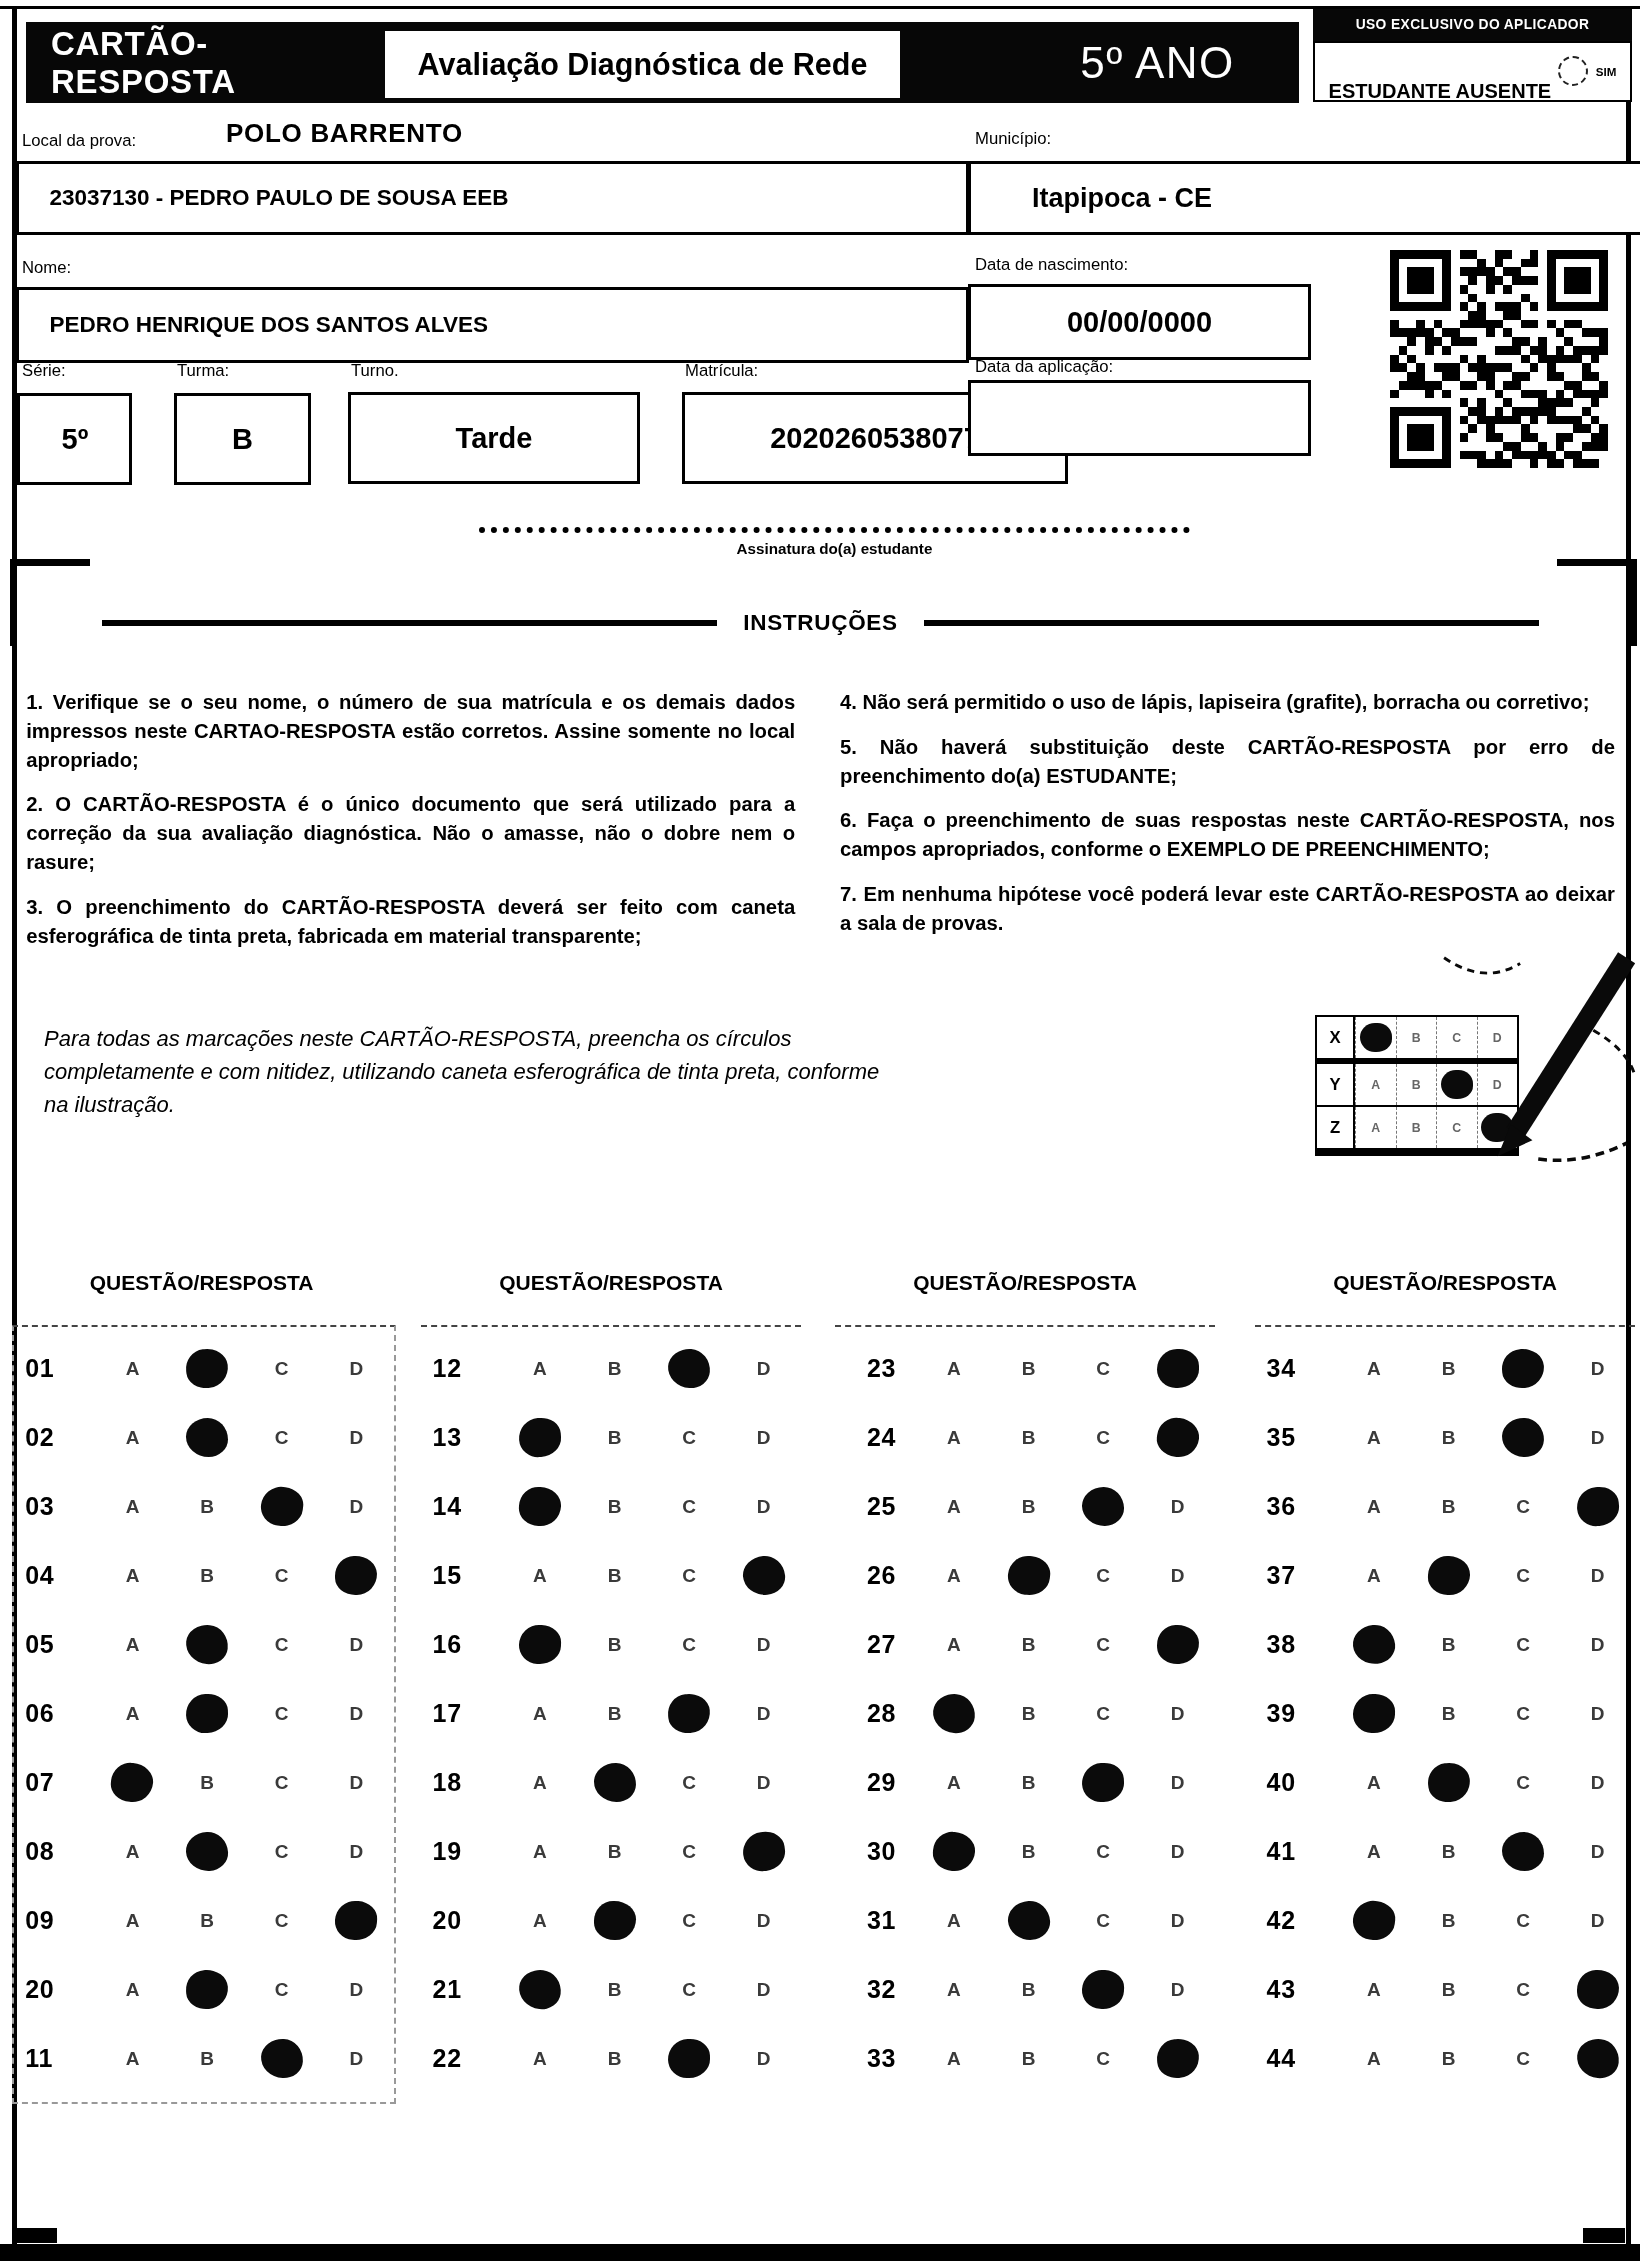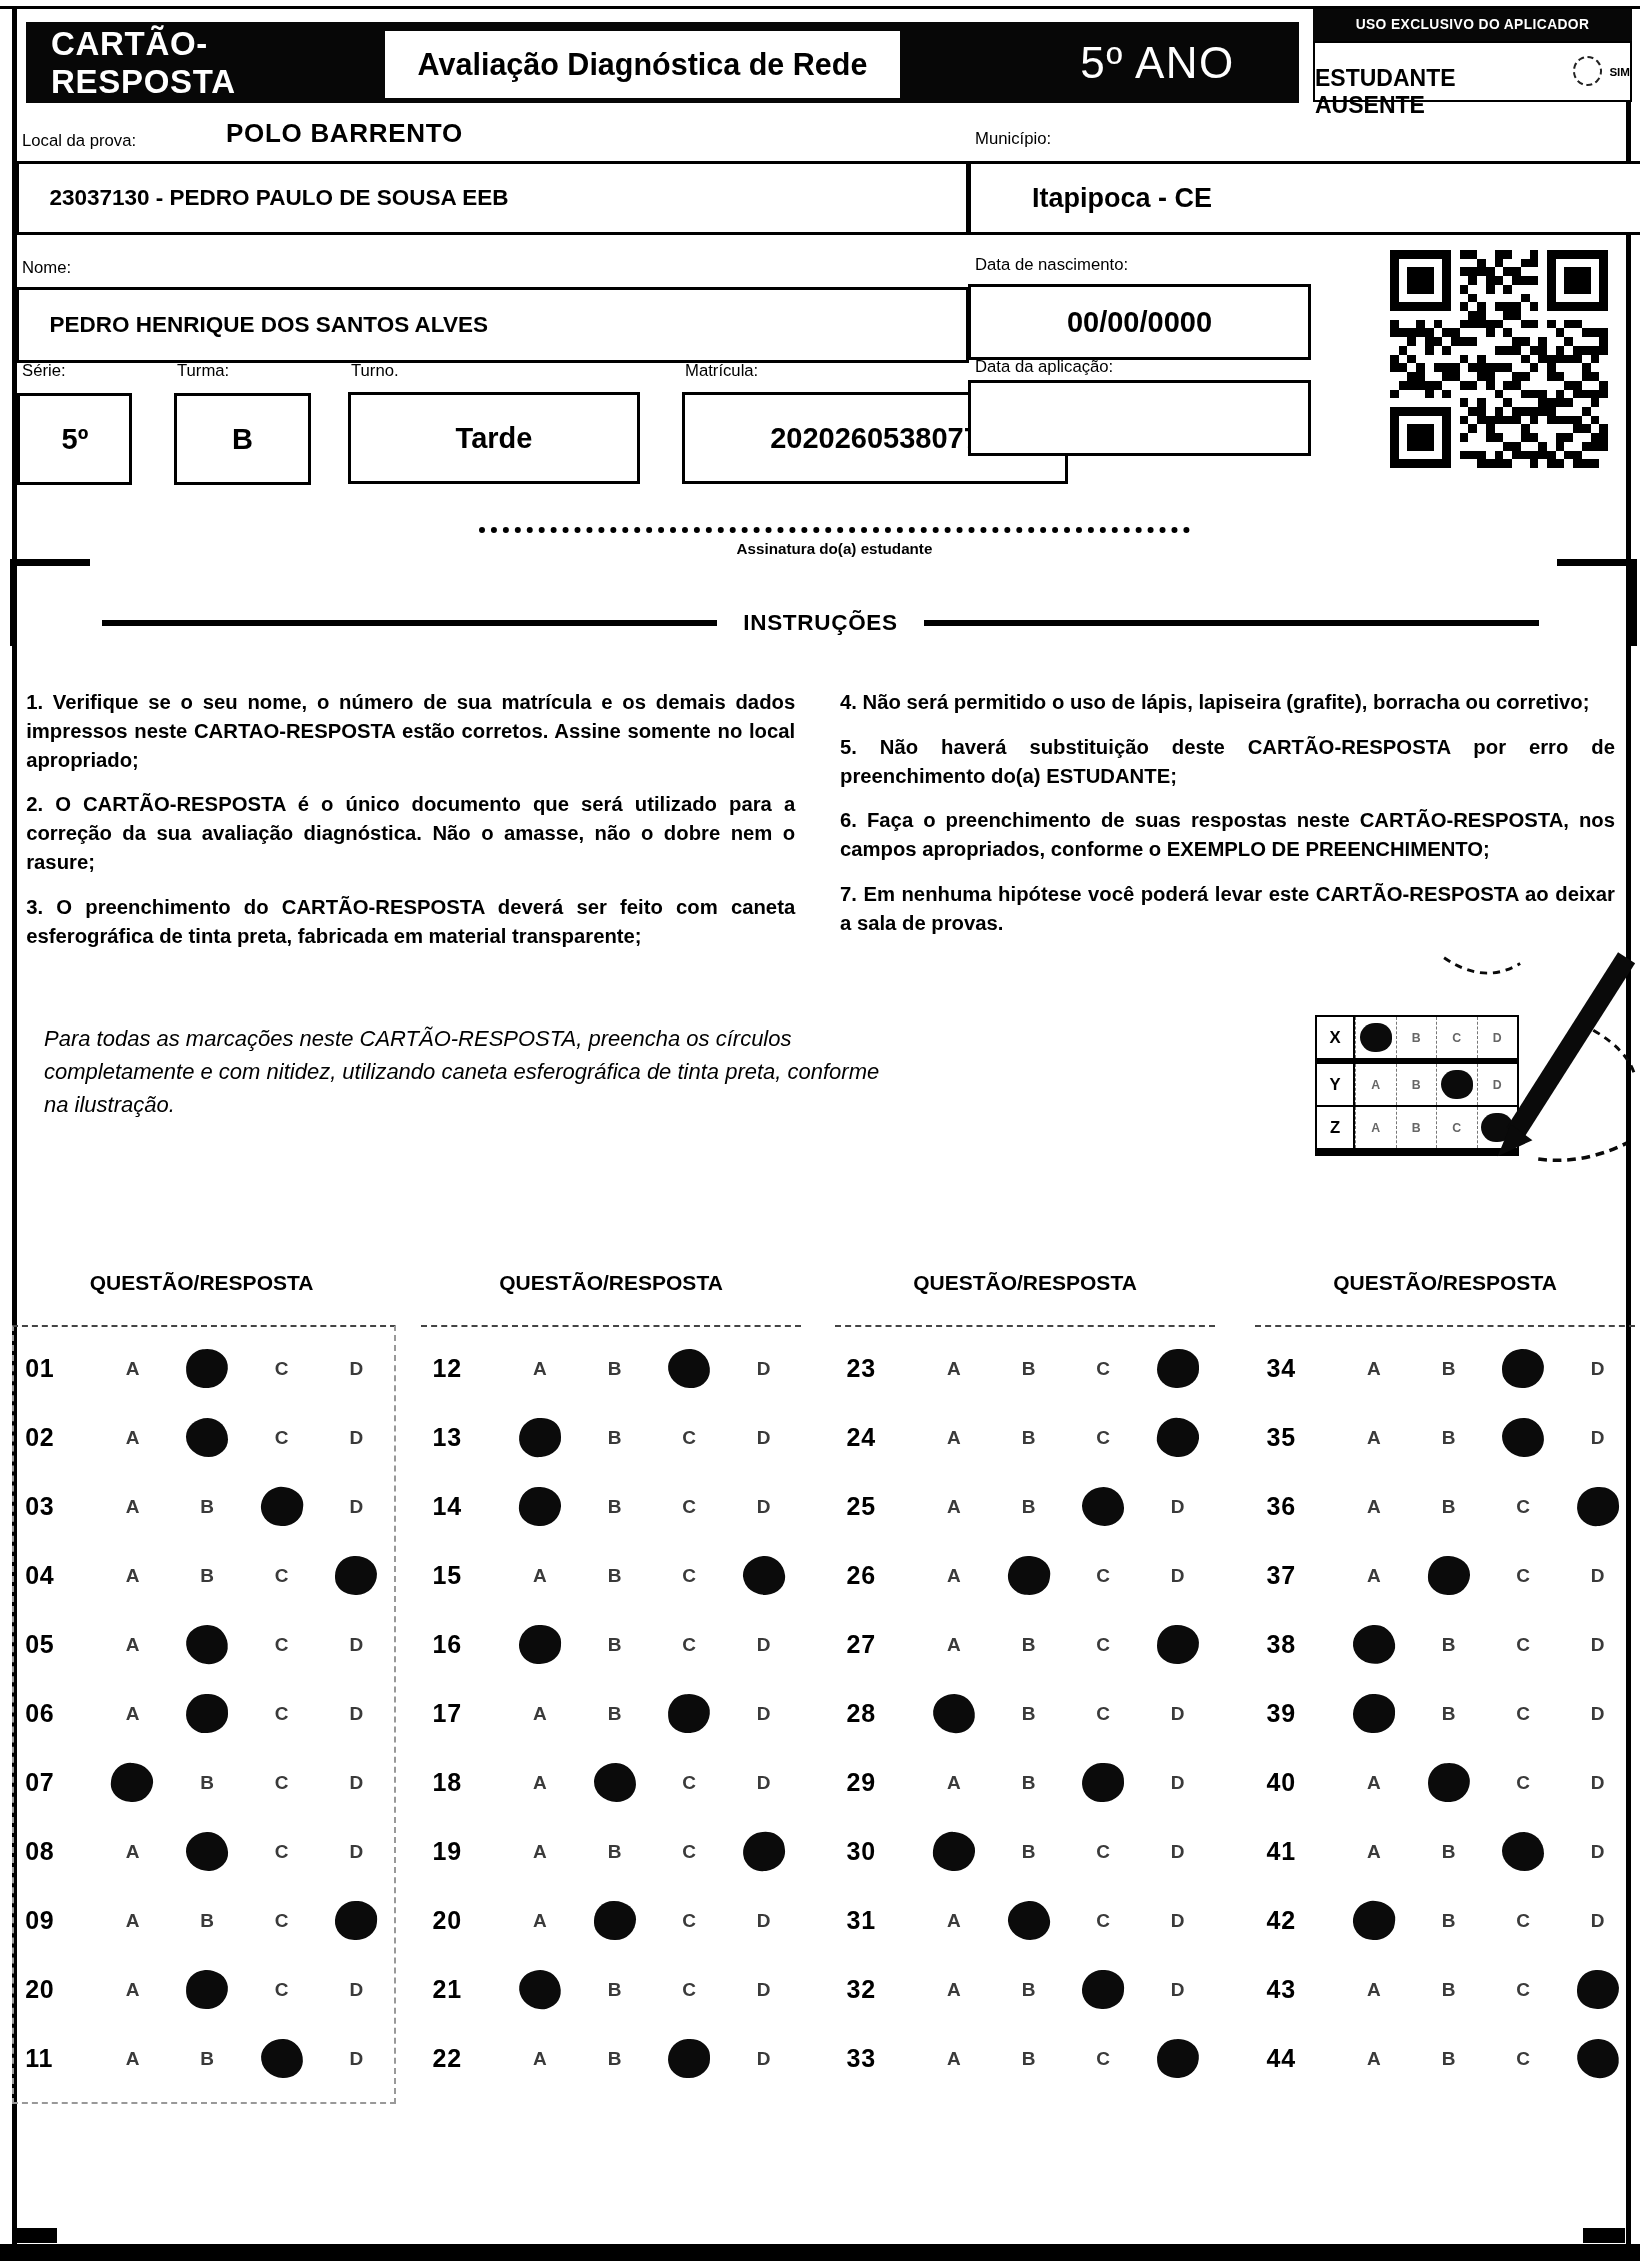--- a/index.html
+++ b/index.html
@@ -21,21 +21,21 @@
   .hdr-sub{position:absolute;left:385px;top:30.5px;width:515px;height:67px;background:#fff;
            display:flex;align-items:center;justify-content:center;font-size:30.5px;font-weight:bold;}
   .hdr-grade{position:absolute;left:1016px;top:22px;width:283px;height:81px;display:flex;align-items:center;
              justify-content:center;color:#fff;font-size:44px;font-weight:normal;letter-spacing:1.5px;}
 
   .aplicador{position:absolute;left:1313px;top:8.7px;width:319px;height:96px;}
   .aplicador-title{background:#070707;color:#fff;height:32px;display:flex;align-items:center;justify-content:center;
                    font-size:13.8px;font-weight:bold;letter-spacing:0.4px;}
   .aplicador-body{border:2.9px solid #000;background:#fff;height:57px;display:flex;align-items:center;
                   justify-content:center;gap:7.3px;font-weight:bold;}
-  .absent-label{font-size:23px;margin-top:41px;}
+  .absent-label{font-size:20px;margin-top:41px;}
   .absent-circle{width:26px;height:26px;border:2.2px dashed #222;border-radius:50%;}
   .absent-opt{font-size:11.6px;}
 
   
   .lbl{position:absolute;font-size:16.7px;font-weight:normal;}
   .fbox{position:absolute;border:3.6px solid #000;background:#fff;display:flex;align-items:center;
         font-weight:bold;}
   .big-label{position:absolute;font-size:26px;font-weight:bold;letter-spacing:0.7px;}
 
   .qr-wrap{position:absolute;left:1390px;top:250px;width:218px;height:218px;}
@@ -786,21 +786,21 @@
           </div>
           <div class="q-cell">
             <div class="blob" style="border-radius: 50% 50% 53% 47% / 55% 45% 50% 50%; transform: rotate(-1deg);"></div>
           </div>
           <div class="q-cell">
             <span class="q-letter">D</span>
           </div>
         </div>
       </div>
     </div>
-  <div class="ans-block" style="left:835px;">
+  <div class="ans-block" style="left:835px;text-align:center;">
       <div class="rows">
         <div class="q-row">
           <div class="q-num">23</div>
           <div class="q-cell">
             <span class="q-letter">A</span>
           </div>
           <div class="q-cell">
             <span class="q-letter">B</span>
           </div>
           <div class="q-cell">

